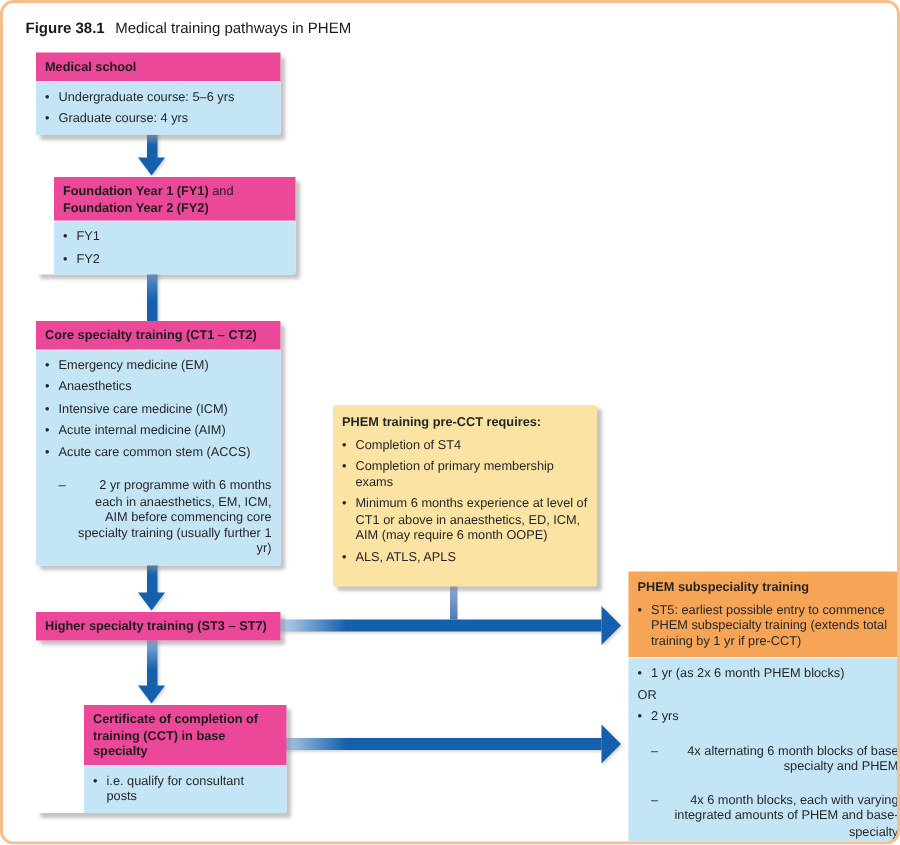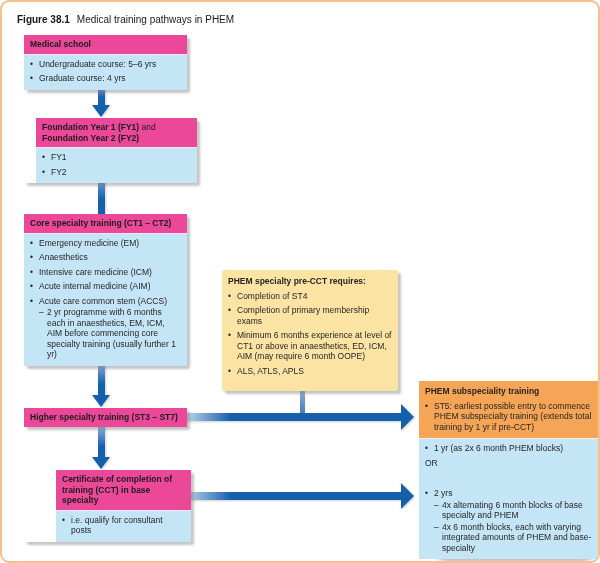--- a/index.html
+++ b/index.html
@@ -47,21 +47,21 @@
   .orange-sect{
     background:#f6a455;
     padding:5px 6px 6px 6px;
     border-bottom:1px solid rgba(255,255,255,.85);
   }
   .orange-sect .sect-header{font-weight:bold;margin-bottom:1px;}
 
   .li{position:relative;padding-left:9px;margin-top:4px;}
   .li::before{content:"\2022";position:absolute;left:0;top:0;}
   .li:first-child{margin-top:0;}
-  .li-dash{position:relative;padding-left:17px;margin-top:1px;}
+  .li-dash{position:relative;padding-left:17px;margin-top:12px;text-align:right;}
   .li-dash::before{content:"\2013";position:absolute;left:9px;top:0;}
   .plain-line{margin-top:4px;}
 
   
   .arrow-v{position:absolute;width:18px;z-index:1;filter:drop-shadow(1.5px 1.5px 1px rgba(120,120,120,.35));}
   .arrow-v .shaft{position:absolute;left:5.5px;top:0;bottom:11px;width:7px;
     background:linear-gradient(180deg,#8fb3dd 0%,#1460ac 65%);}
   .arrow-v .head{position:absolute;left:0;bottom:0;width:0;height:0;
     border-left:9px solid transparent;border-right:9px solid transparent;
     border-top:12px solid #1460ac;}
@@ -118,36 +118,36 @@
   </div>
 
   <div class="box" style="left:22px;top:468px;width:135px;padding-left:32px;">
     <div class="box-header">Certificate of completion of training (CCT) in base specialty</div>
     <div class="box-body">
       <div class="li">i.e. qualify for consultant posts</div>
     </div>
   </div>
 
   <div class="box note" style="left:220px;top:268px;width:164px;min-height:108px;">
-    <div class="note-header">PHEM specialty pre-CCT requires:</div>
+    <div class="note-header">PHEM training pre-CCT requires:</div>
     <div class="li">Completion of ST4</div>
     <div class="li">Completion of primary membership exams</div>
     <div class="li">Minimum 6 months experience at level of CT1 or above in anaesthetics, ED, ICM, AIM (may require 6 month OOPE)</div>
     <div class="li">ALS, ATLS, APLS</div>
   </div>
 
   <div class="box" style="left:417px;top:379px;width:186px;border-radius:28px;">
     <div class="orange-sect">
       <div class="sect-header">PHEM subspeciality training</div>
       <div class="li">ST5: earliest possible entry to commence PHEM subspecialty training (extends total training by 1 yr if pre-CCT)</div>
     </div>
     <div class="box-body">
       <div class="li">1 yr (as 2x 6 month PHEM blocks)</div>
       <div class="plain-line">OR</div>
-      <div class="li" style="margin-top:20px;">2 yrs</div>
+      <div class="li" style="margin-top:4px;">2 yrs</div>
       <div class="li-dash">4x alternating 6 month blocks of base specialty and PHEM</div>
       <div class="li-dash">4x 6 month blocks, each with varying integrated amounts of PHEM and base-specialty</div>
     </div>
   </div>
 
   <div class="arrow-v" style="left:90px;top:80px;height:35px;">
     <div class="shaft"></div>
     <div class="head"></div>
   </div>
   <div class="arrow-v" style="left:90px;top:170px;height:54px;">

